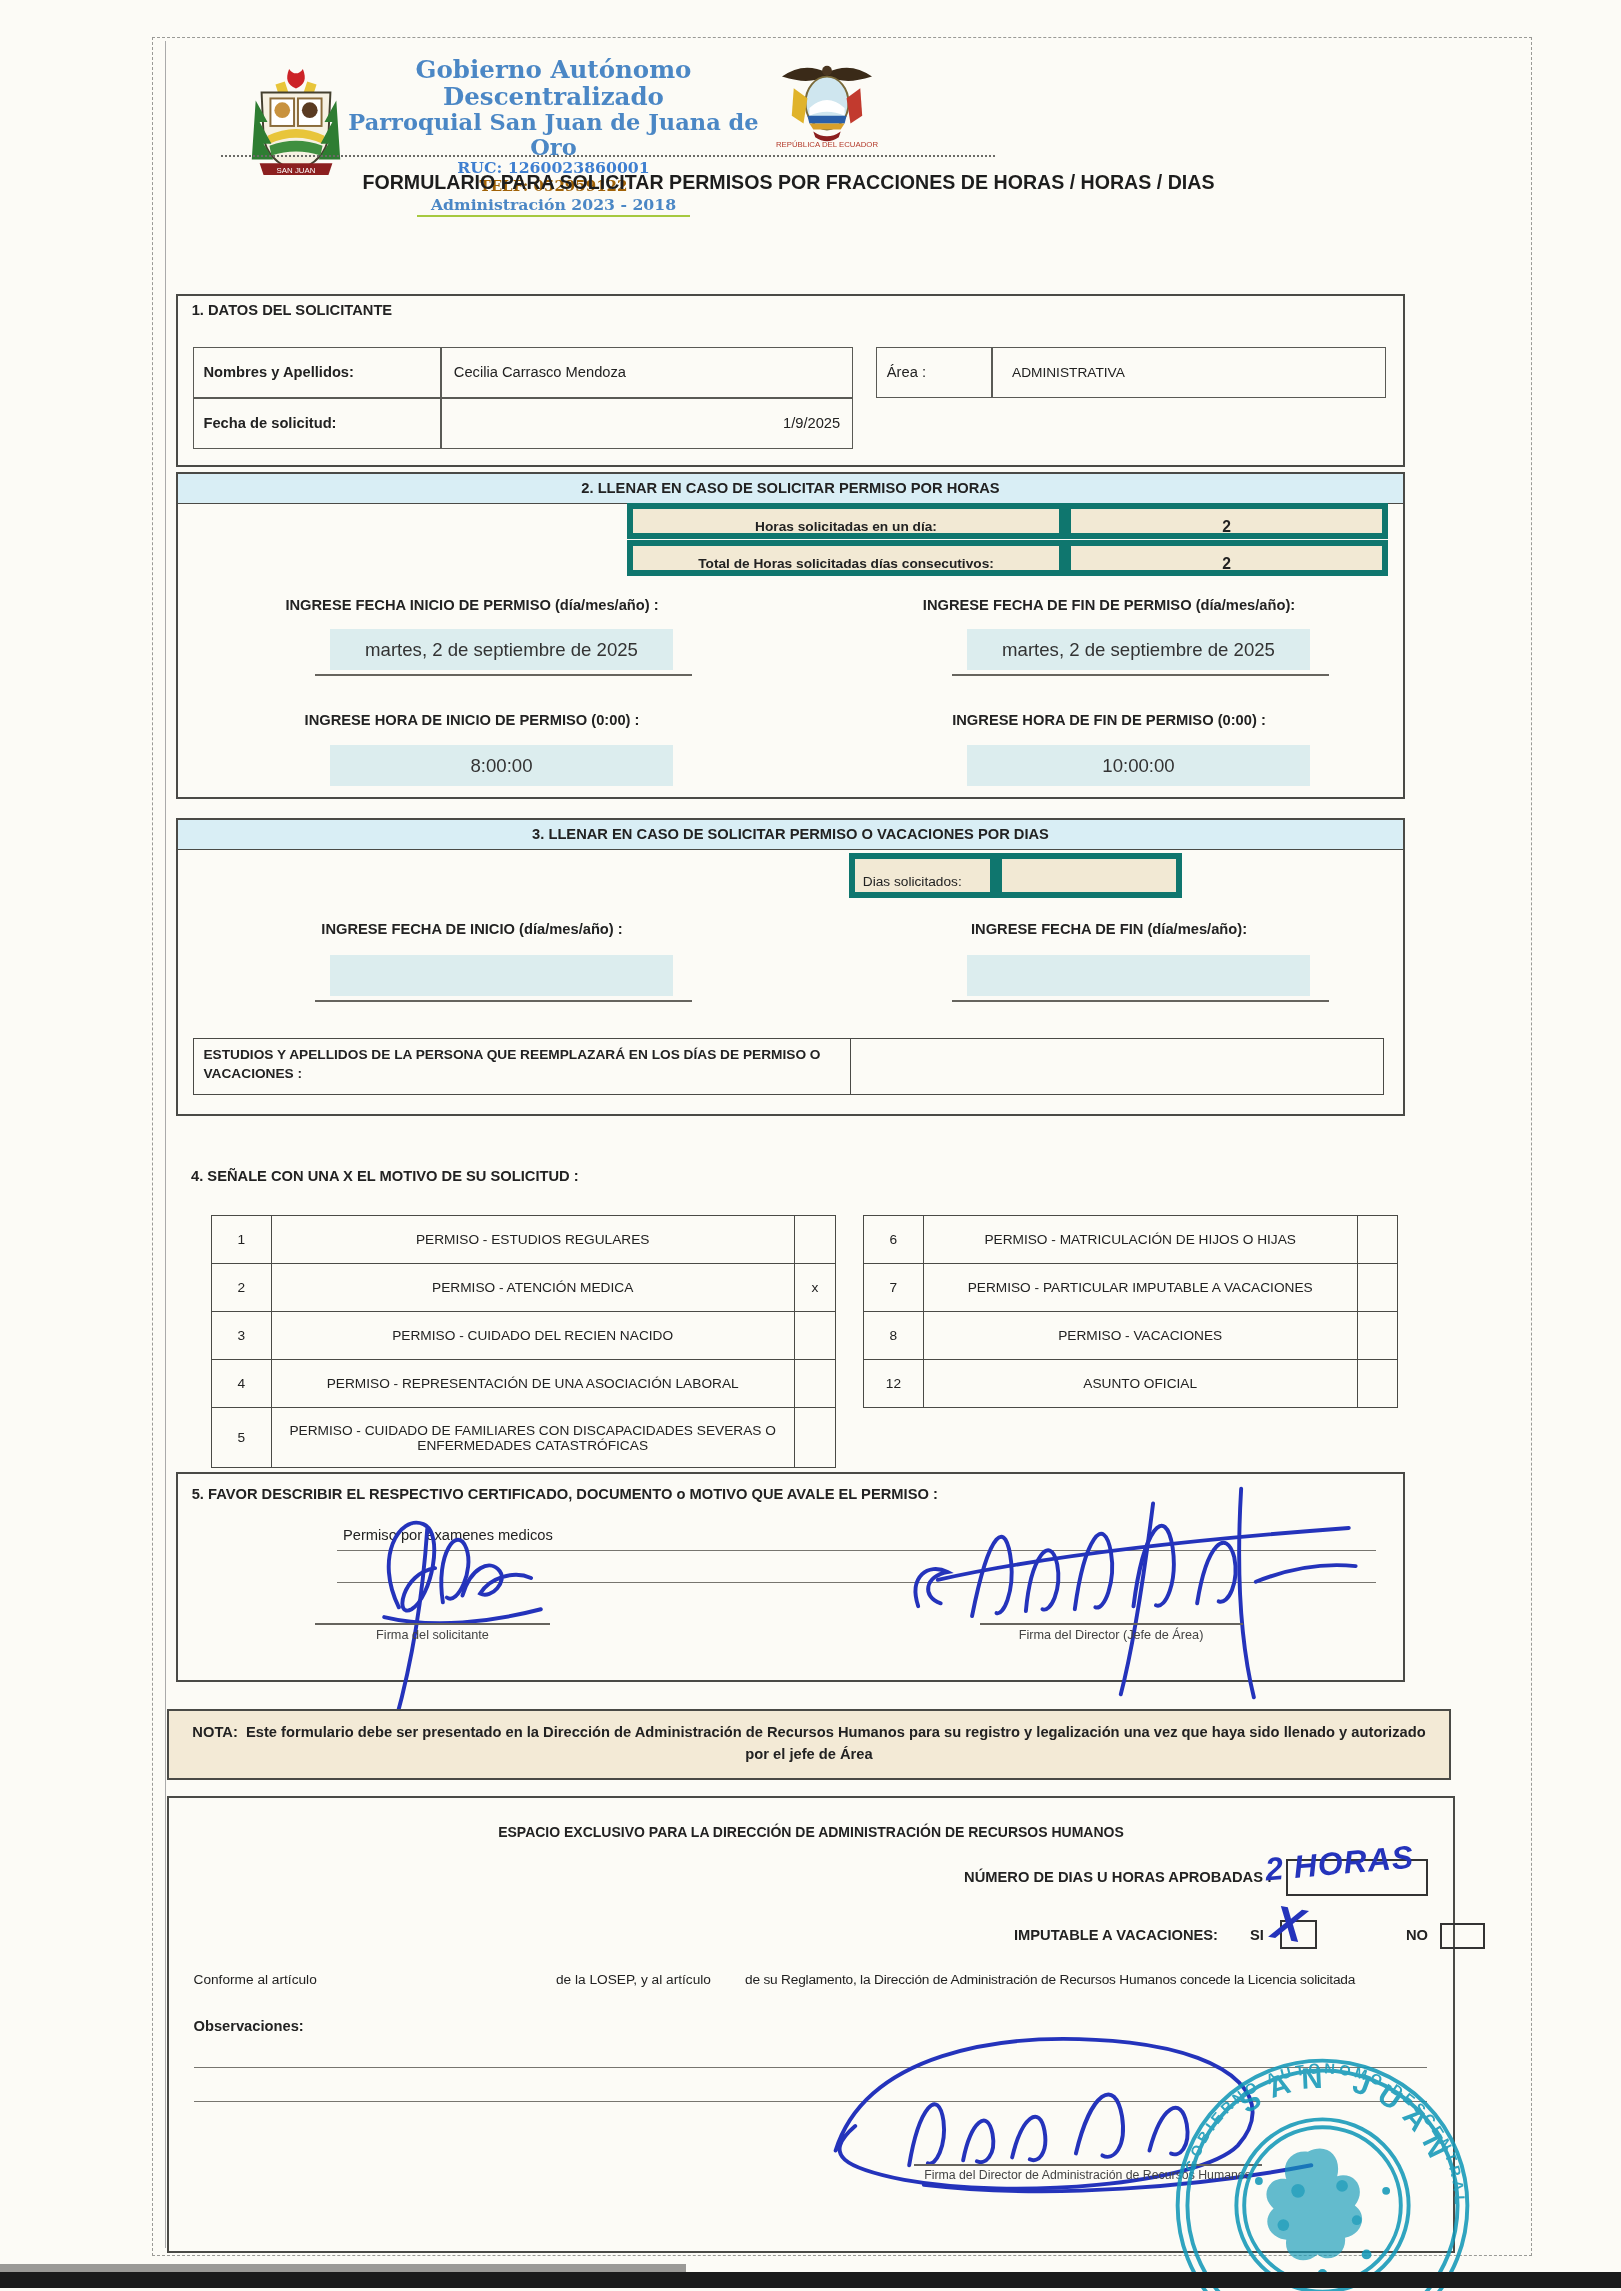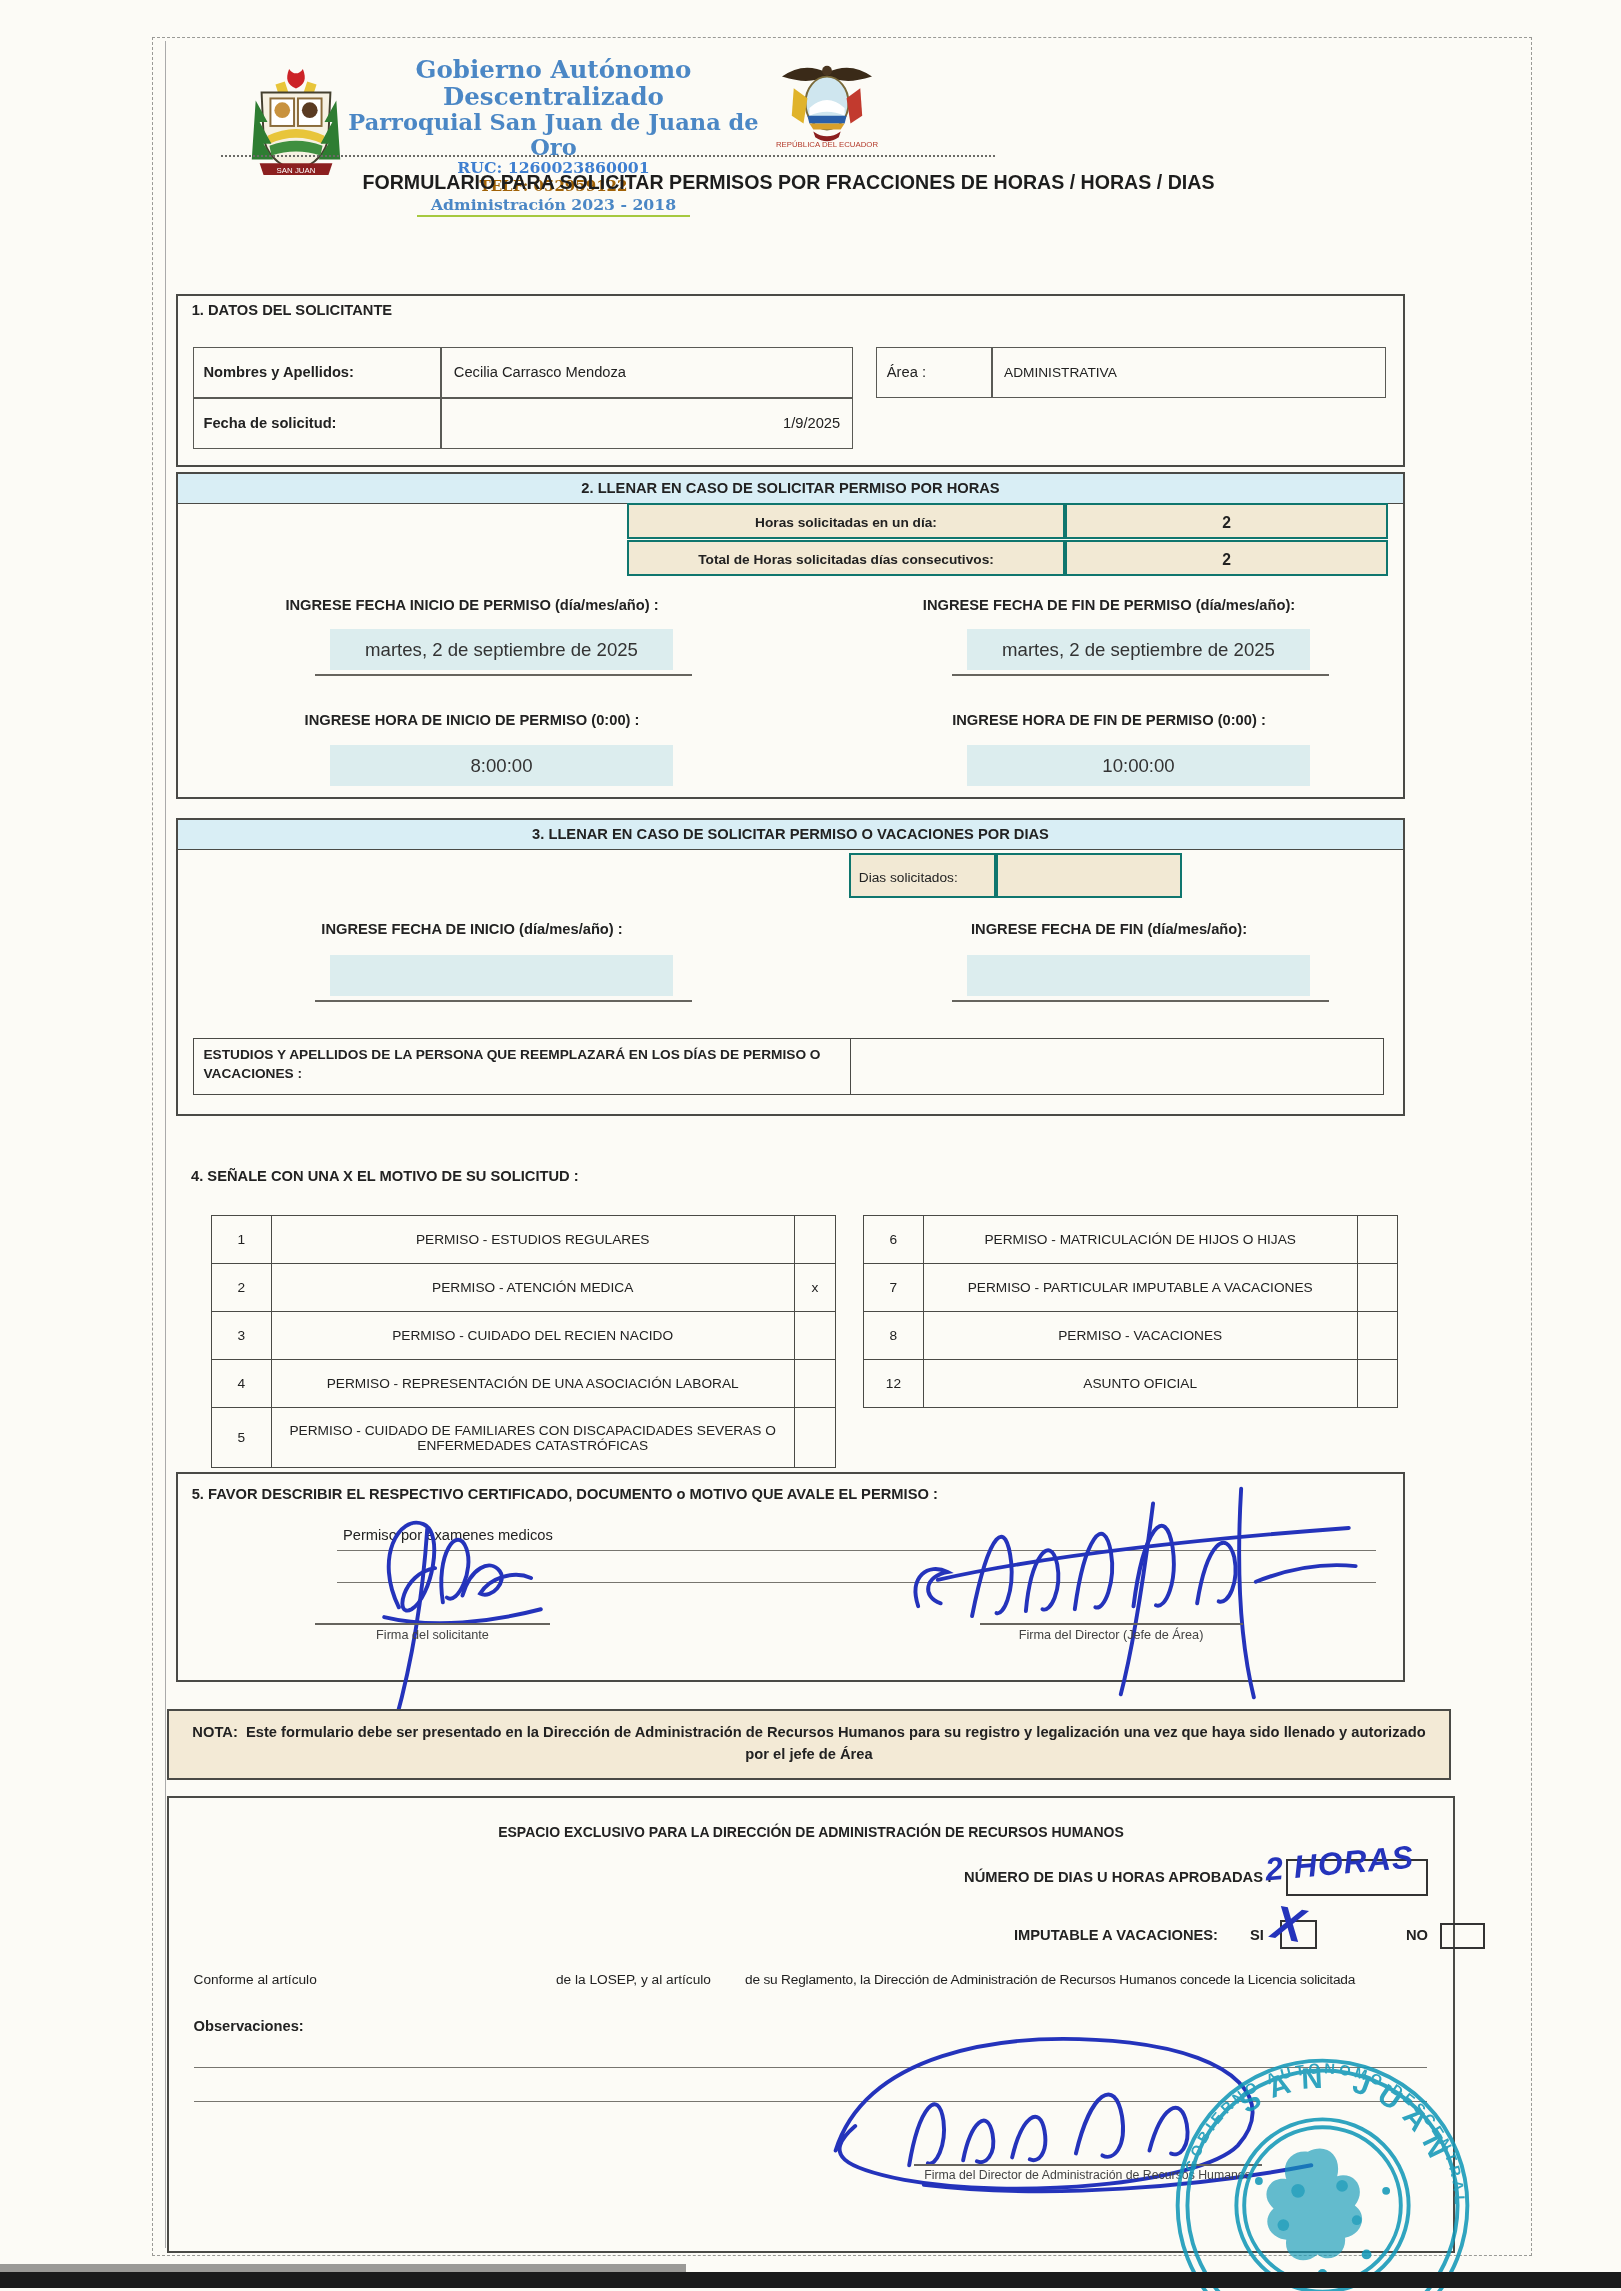--- a/index.html
+++ b/index.html
@@ -2,21 +2,21 @@
 <html><head>
 <meta charset="utf-8">
 <style>
   html,body{margin:0;padding:0;background:#e8e6e0;}
   .page{position:relative;width:1621px;height:2292px;background:#fcfbf6;overflow:hidden;
         font-family:"Liberation Sans",sans-serif;color:#222;}
   .abs{position:absolute;}
   .scanborder{border:1px dashed #9a9a96;}
   .box{border:2px solid #4a4a46;background:transparent;}
   .band{background:#d9eef5;border-bottom:1px solid #4a4a46;text-align:center;font-weight:bold;font-size:14.7px;line-height:29px;}
-  .beige{background:#f2e9d4;border:2px solid #0f766e;}
+  .beige{background:#f2e9d4;border:6px solid #0f766e;}
   .cyanval{background:#dcedee;text-align:center;font-size:18.6px;color:#333;}
   .lbl{font-weight:bold;font-size:14.7px;}
   .cell{border:1px solid #5a5a55;font-size:14.7px;box-sizing:border-box;}
   .hline{border-top:2px solid #66645e;}
   .thinline{border-top:1.5px solid #77756f;}
   .center{text-align:center;}
   .hdr-serif{font-family:"DejaVu Serif",serif;font-weight:bold;color:#4b87c5;}
   .hand{font-style:italic;font-weight:bold;color:#2433bb;}
   table.motive{border-collapse:collapse;}
   table.motive td{border:1.5px solid #4a4a46;font-size:13.7px;padding:2px 5.9px;}
@@ -77,21 +77,21 @@
     <div>FORMULARIO PARA SOLICITAR PERMISOS  POR FRACCIONES DE HORAS / HORAS / DIAS</div>
   </div>
 
   <div class="abs box" style="left:176px;top:294px;width:1225px;height:169px;">
     <div class="abs lbl" style="left:13.7px;top:5.9px;">1. DATOS DEL SOLICITANTE</div>
     <div class="abs cell lbl" style="left:14.7px;top:51px;width:248px;height:51px;line-height:49px;padding-left:9.8px;">Nombres y Apellidos:</div>
     <div class="abs cell" style="left:263px;top:51px;width:412px;height:51px;line-height:49px;padding-left:11.8px;">Cecilia Carrasco Mendoza</div>
     <div class="abs cell lbl" style="left:14.7px;top:102px;width:248px;height:51px;line-height:49px;padding-left:9.8px;">Fecha de solicitud:</div>
     <div class="abs cell" style="left:263px;top:102px;width:412px;height:51px;line-height:49px;padding-right:11.8px;text-align:right;">1/9/2025</div>
     <div class="abs cell" style="left:698px;top:51px;width:116px;height:51px;line-height:49px;padding-left:9.8px;">Área :</div>
-    <div class="abs cell" style="left:814px;top:51px;width:394px;height:51px;line-height:49px;padding-left:11px;font-size:13.7px;">ADMINISTRATIVA</div>
+    <div class="abs cell" style="left:814px;top:51px;width:394px;height:51px;line-height:49px;padding-left:19px;font-size:13.7px;">ADMINISTRATIVA</div>
   </div>
 
   <div class="abs box" style="left:176px;top:472px;width:1225px;height:323px;">
     <div class="band" style="width:100%;height:29px;">2. LLENAR EN CASO DE SOLICITAR PERMISO POR HORAS</div>
     <div class="abs beige" style="left:449px;top:29px;width:438px;height:36px;line-height:36px;text-align:center;font-size:13.7px;font-weight:bold;box-sizing:border-box;">Horas solicitadas en un día:</div>
     <div class="abs beige" style="left:887px;top:29px;width:323px;height:36px;line-height:36px;text-align:center;font-size:15.7px;font-weight:bold;box-sizing:border-box;">2</div>
     <div class="abs beige" style="left:449px;top:66px;width:438px;height:36px;line-height:36px;text-align:center;font-size:13.7px;font-weight:bold;box-sizing:border-box;">Total de Horas solicitadas días consecutivos:</div>
     <div class="abs beige" style="left:887px;top:66px;width:323px;height:36px;line-height:36px;text-align:center;font-size:15.7px;font-weight:bold;box-sizing:border-box;">2</div>
 
     <div class="abs lbl center" style="left:49px;top:123px;width:490px;">INGRESE FECHA INICIO DE PERMISO (día/mes/año) :</div>

